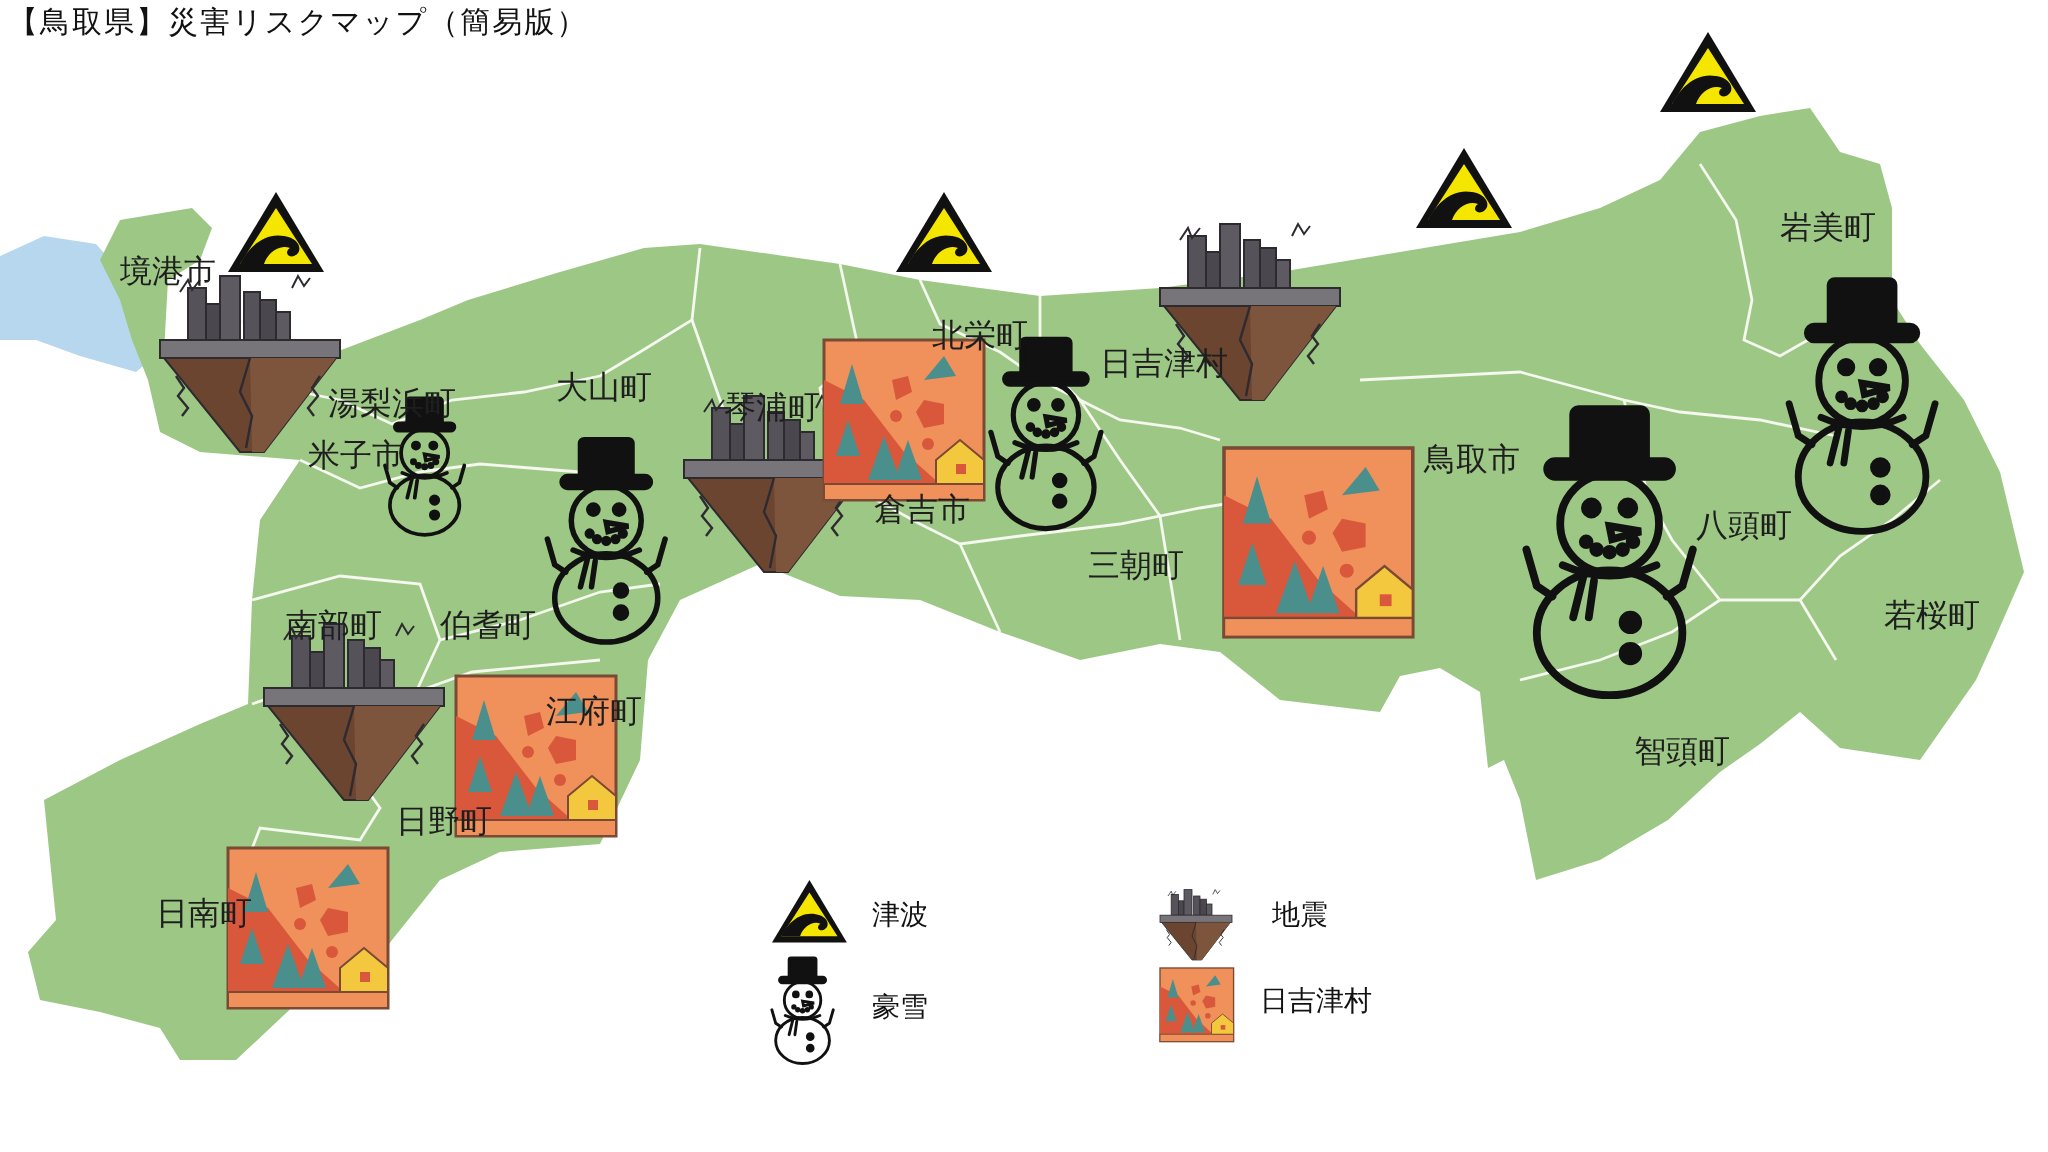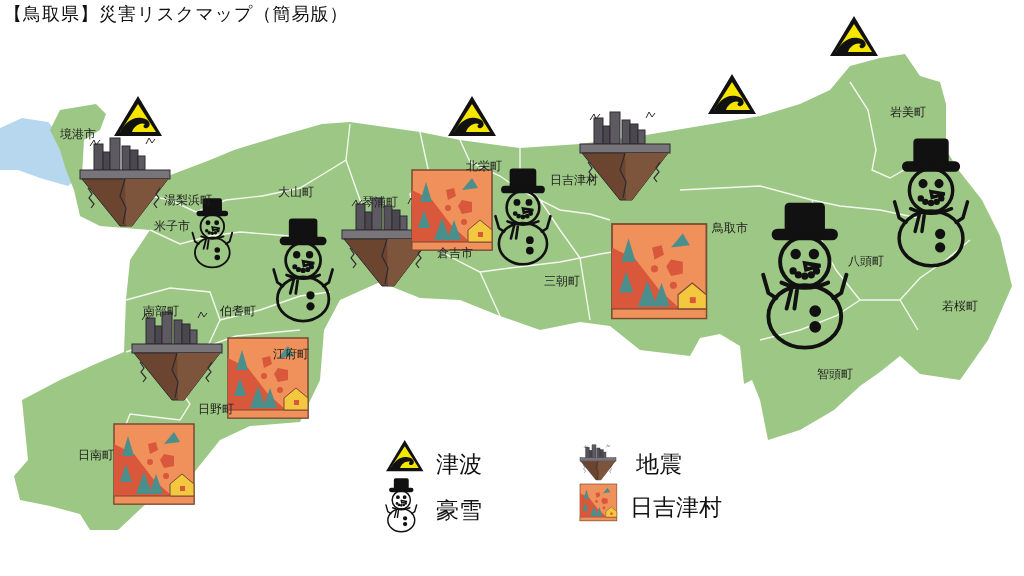--- a/index.html
+++ b/index.html
@@ -1,21 +1,21 @@
 <!DOCTYPE html>
 <html><head>
 <meta charset="utf-8">
 <style>
   html, body { margin:0; padding:0; background:#ffffff; }
   body { width:1024px; height:576px; position:relative; overflow:hidden;
          font-family:"DejaVu Sans","Liberation Sans",sans-serif; color:#222; }
-  .title { position:absolute; left:4px; top:2px; font-size:18px; letter-spacing:1px; color:#111; white-space:nowrap; }
+  .title { position:absolute; left:4px; top:2px; font-size:15px; letter-spacing:1px; color:#111; white-space:nowrap; }
   svg.map { position:absolute; left:0; top:0; }
-  .lbl { position:absolute; font-size:12px; color:#1e1e1e; white-space:nowrap; }
-  .legend-text { position:absolute; font-size:23px; color:#111; white-space:nowrap; }
+  .lbl { position:absolute; font-size:16px; color:#1e1e1e; white-space:nowrap; }
+  .legend-text { position:absolute; font-size:14px; color:#111; white-space:nowrap; }
 </style>
 </head>
 <body>
 
 <div class="title">【鳥取県】災害リスクマップ（簡易版）</div>
 
 <svg class="map" width="1024" height="576" viewBox="0 0 1024 576">
   <defs>
 
     <g id="tsunami">

